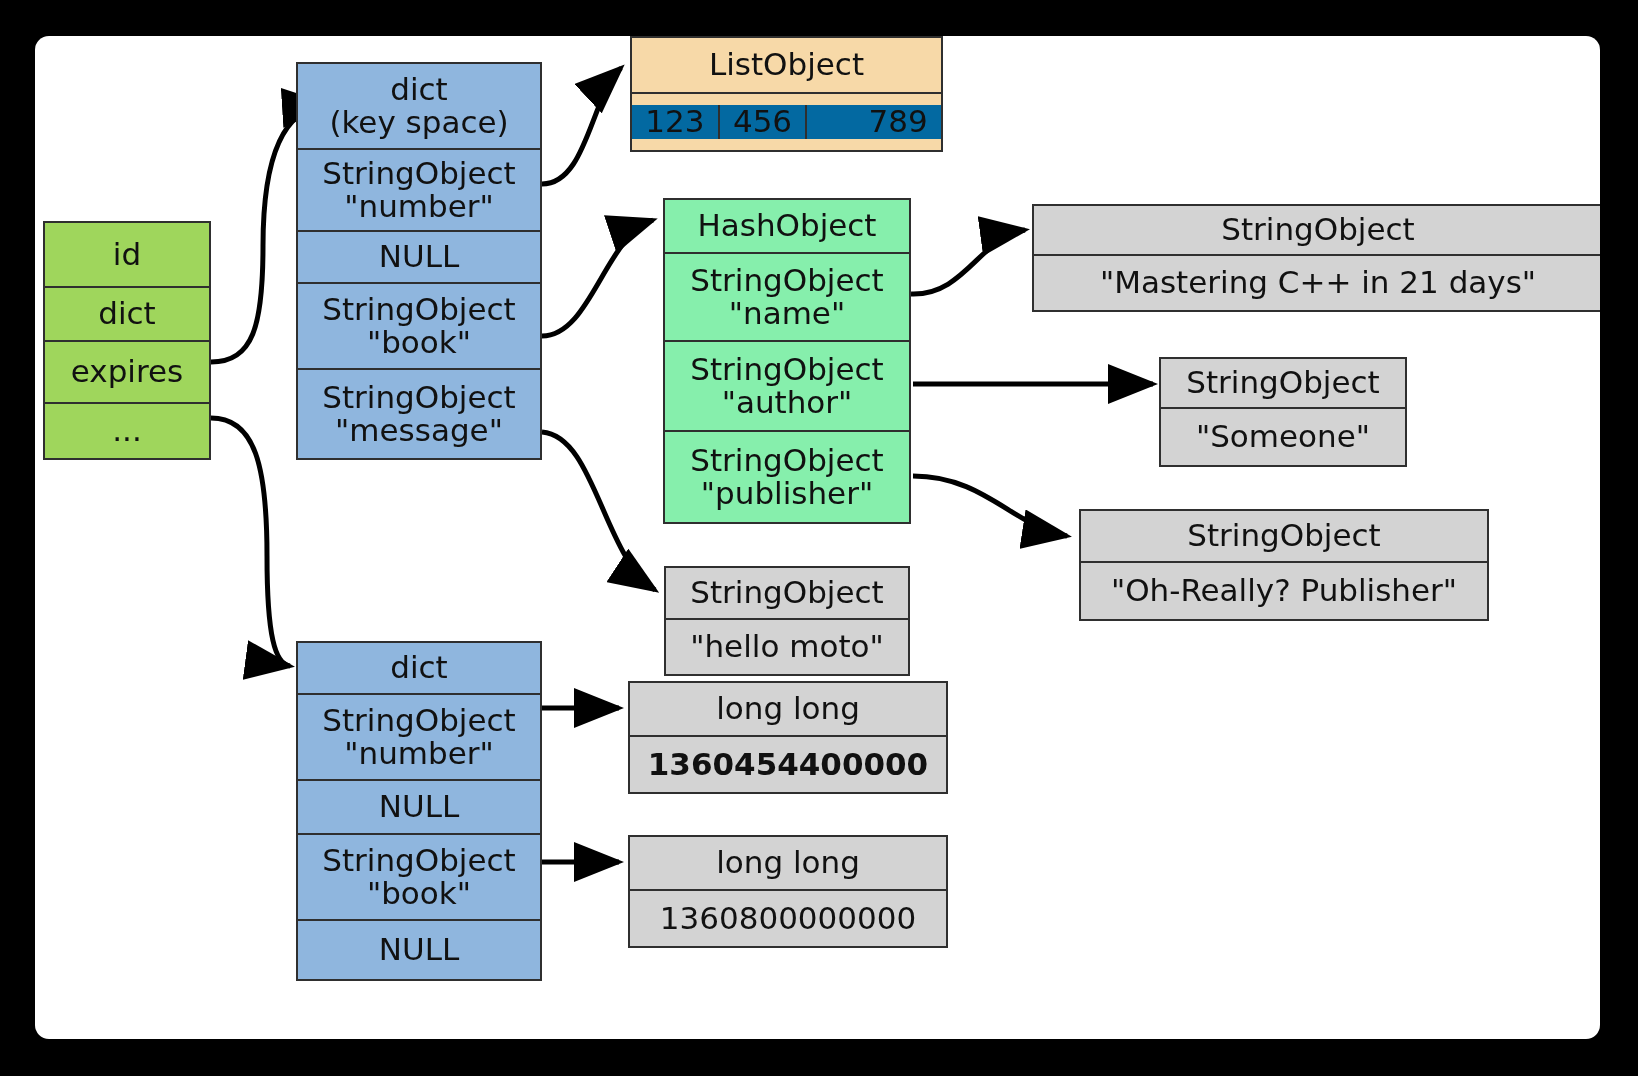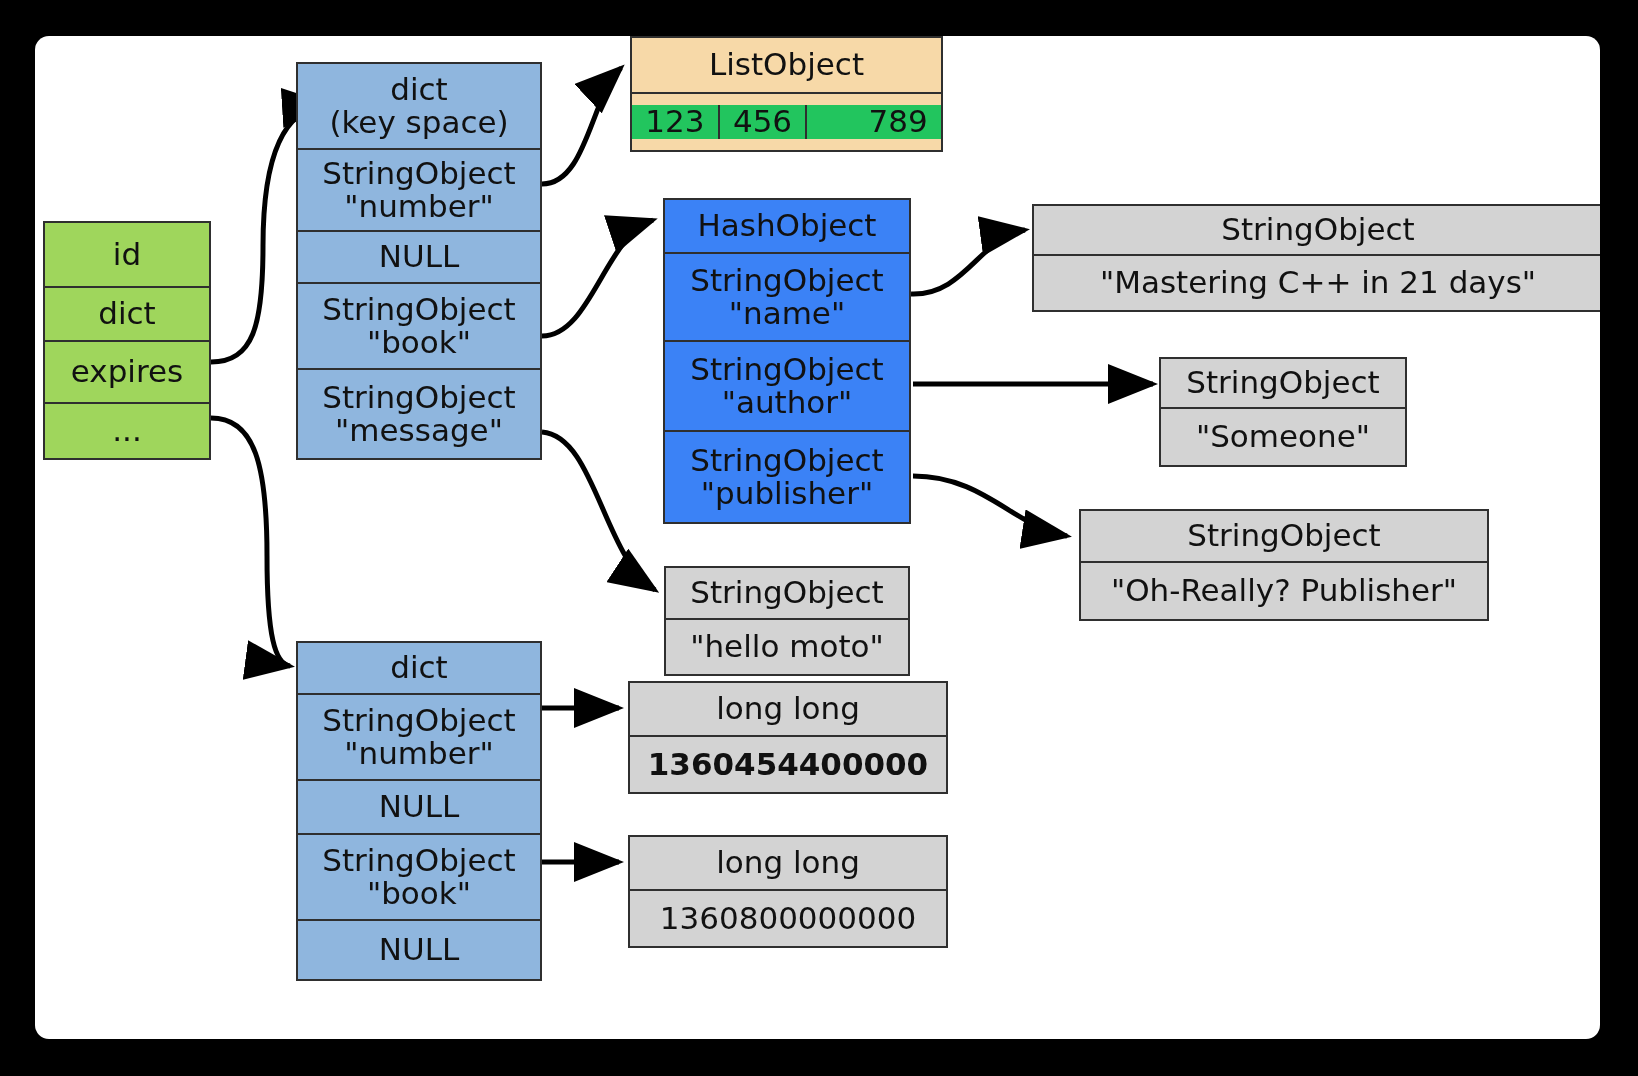--- a/index.html
+++ b/index.html
@@ -40,30 +40,30 @@
   .row:last-child { border-bottom: none; }
 
   
   .green  { background: #9fd65c; }
   .green .row { background: #9fd65c; }
   .blue   { background: #8fb6de; }
   .blue .row { background: #8fb6de; }
   .orange { background: #f7d9a8; }
   .orange .row { background: #f7d9a8; }
   .white  { background: #f1f1f1; }
-  .white .row { background: #3b82f6; }
+  .white .row { background: #86efac; }
   .grey   { background: #d3d3d3; }
   .grey .row { background: #d3d3d3; }
 
   .hcells { flex-direction: row; }
   .hcells .cell {
     flex: 1;
     border-right: 2px solid #2f2f2f;
     display: flex; align-items: center; justify-content: center;
-    background: #22c55e;
+    background: #0369a1;
     color: #111111;
   }
   .hcells .cell:last-child { border-right: none; padding-left: 48px; }
   .fs31 { font-size: 31px; }
 </style>
 </head>
 <body>
 
 <div id="canvas">
 

